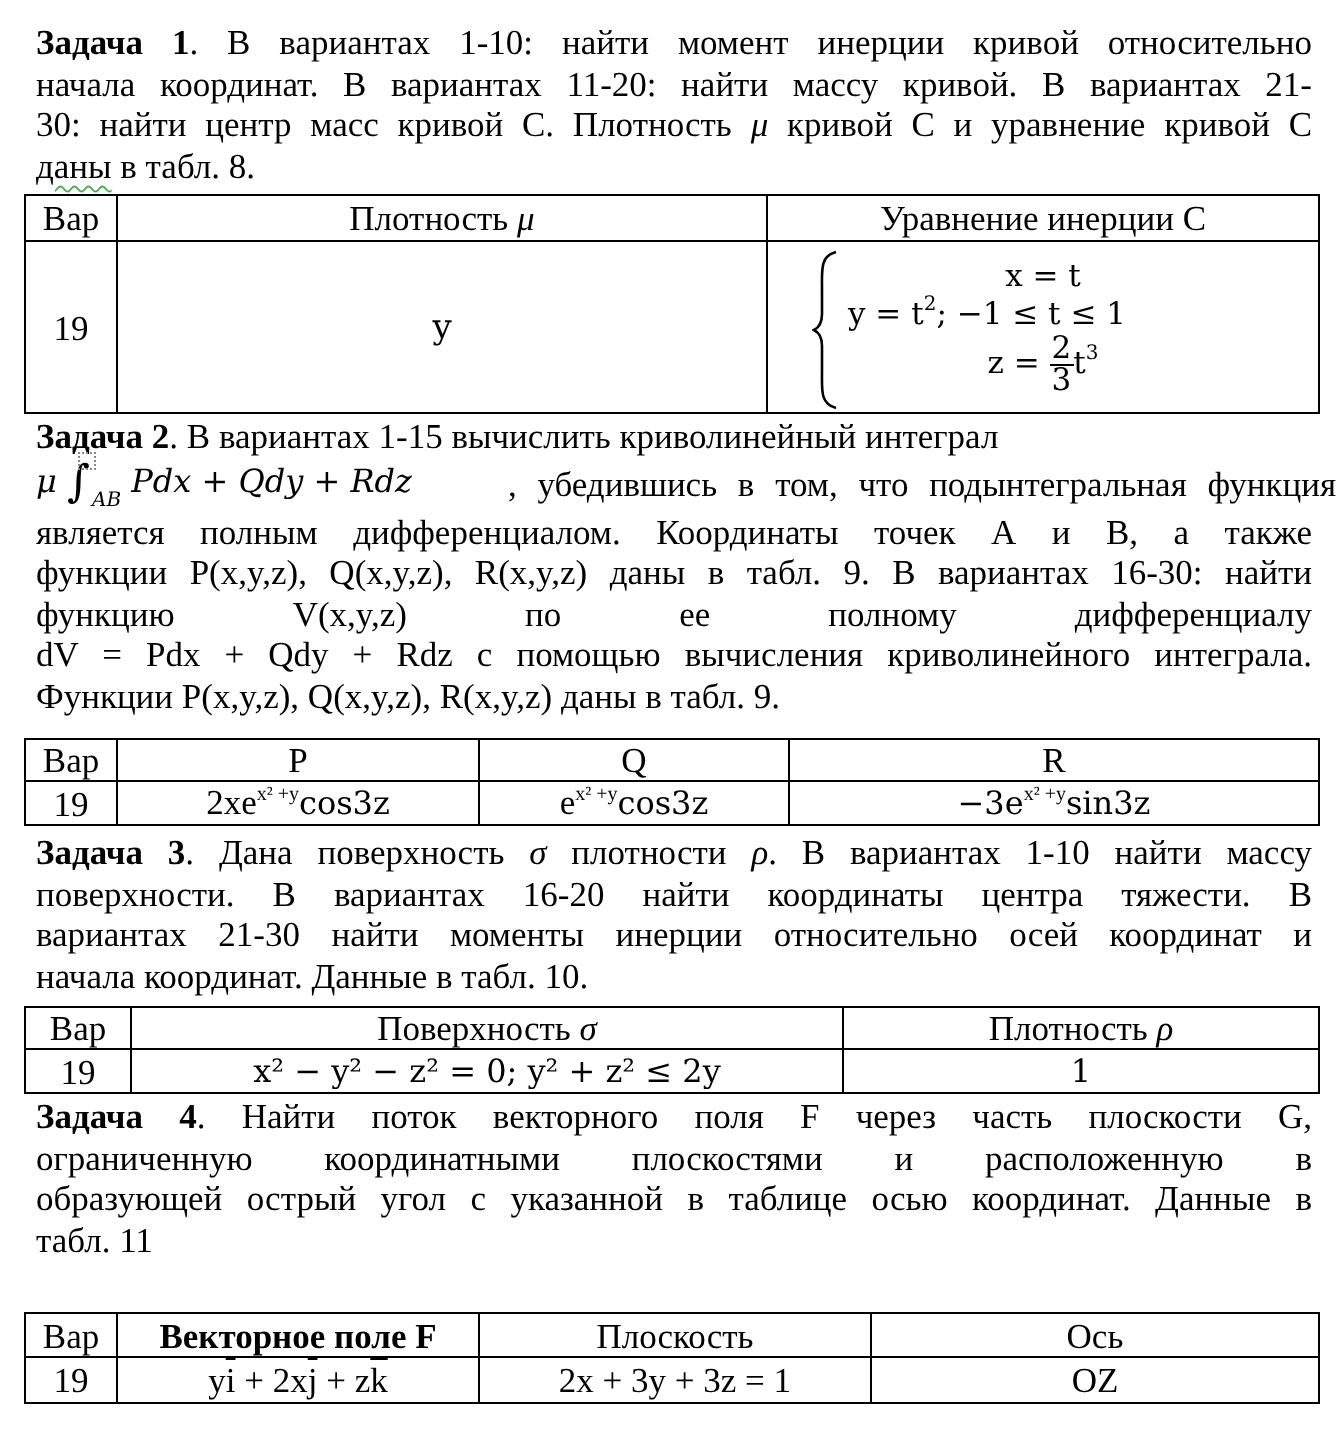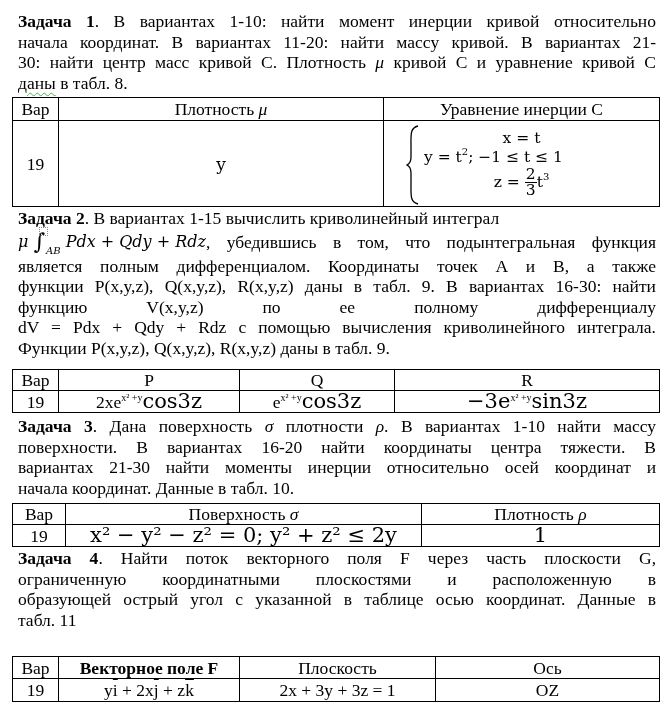--- a/index.html
+++ b/index.html
@@ -15,32 +15,32 @@
   .line.last { text-align-last: left; }
   .line.flex { display: flex; justify-content: space-between; }
   b { font-weight: bold; }
   i.m { font-style: italic; }
   .squig { text-decoration: underline wavy #4caf50; text-decoration-thickness: 1px; text-underline-offset: 3px; }
   table {
     position: absolute; left: 12px; border-collapse: collapse;
     font-family: "Liberation Serif", serif; font-size: 17.5px;
   }
   td { border: 1px solid #000; text-align: center; padding: 0; line-height: 20px; }
-  .math { font-family: "DejaVu Serif", serif; font-size: 21px; }
+  .math { font-family: "DejaVu Serif", serif; font-size: 16px; }
   sup { font-size: 10px; line-height: 0; vertical-align: 7px; }
   .brace-cell { position: relative; }
   .brace {
     position: absolute; left: 22px; top: 4px; bottom: 2px; width: 14px;
   }
   .sys { padding-left: 40px; padding-right: 40px; font-family: "DejaVu Serif", serif; font-size: 15.5px; line-height: 19px; }
   .frac { display: inline-block; vertical-align: middle; text-align: center; line-height: 15px; }
   .frac span { display: block; }
   .frac .num { border-bottom: 1px solid #000; padding: 0 1px; }
   .overbar { text-decoration: overline; }
-  .int-line { display: flex; align-items: center; white-space: nowrap; }
+  .int-line { display: flex; align-items: center; white-space: nowrap; gap: 48px; }
   .integral { font-family: "DejaVu Serif", serif; font-style: italic; font-size: 16px; }
   .intsign { font-size: 22px; font-style: italic; position: relative; top: 2px; }
   .intsub { font-size: 10px; font-style: italic; position: relative; top: 7px; margin-left: -2px; }
   .placeholder-box { display: inline-block; width: 7px; height: 7px; border: 1px dotted #888; position: relative; top: -11px; margin-left: -6px; }
 </style>
 </head>
 <body>
 
 <div class="para" style="top:11px;">
   <span class="line"><b>Задача 1</b><span>. В вариантах 1-10: найти момент инерции кривой относительно</span></span>

